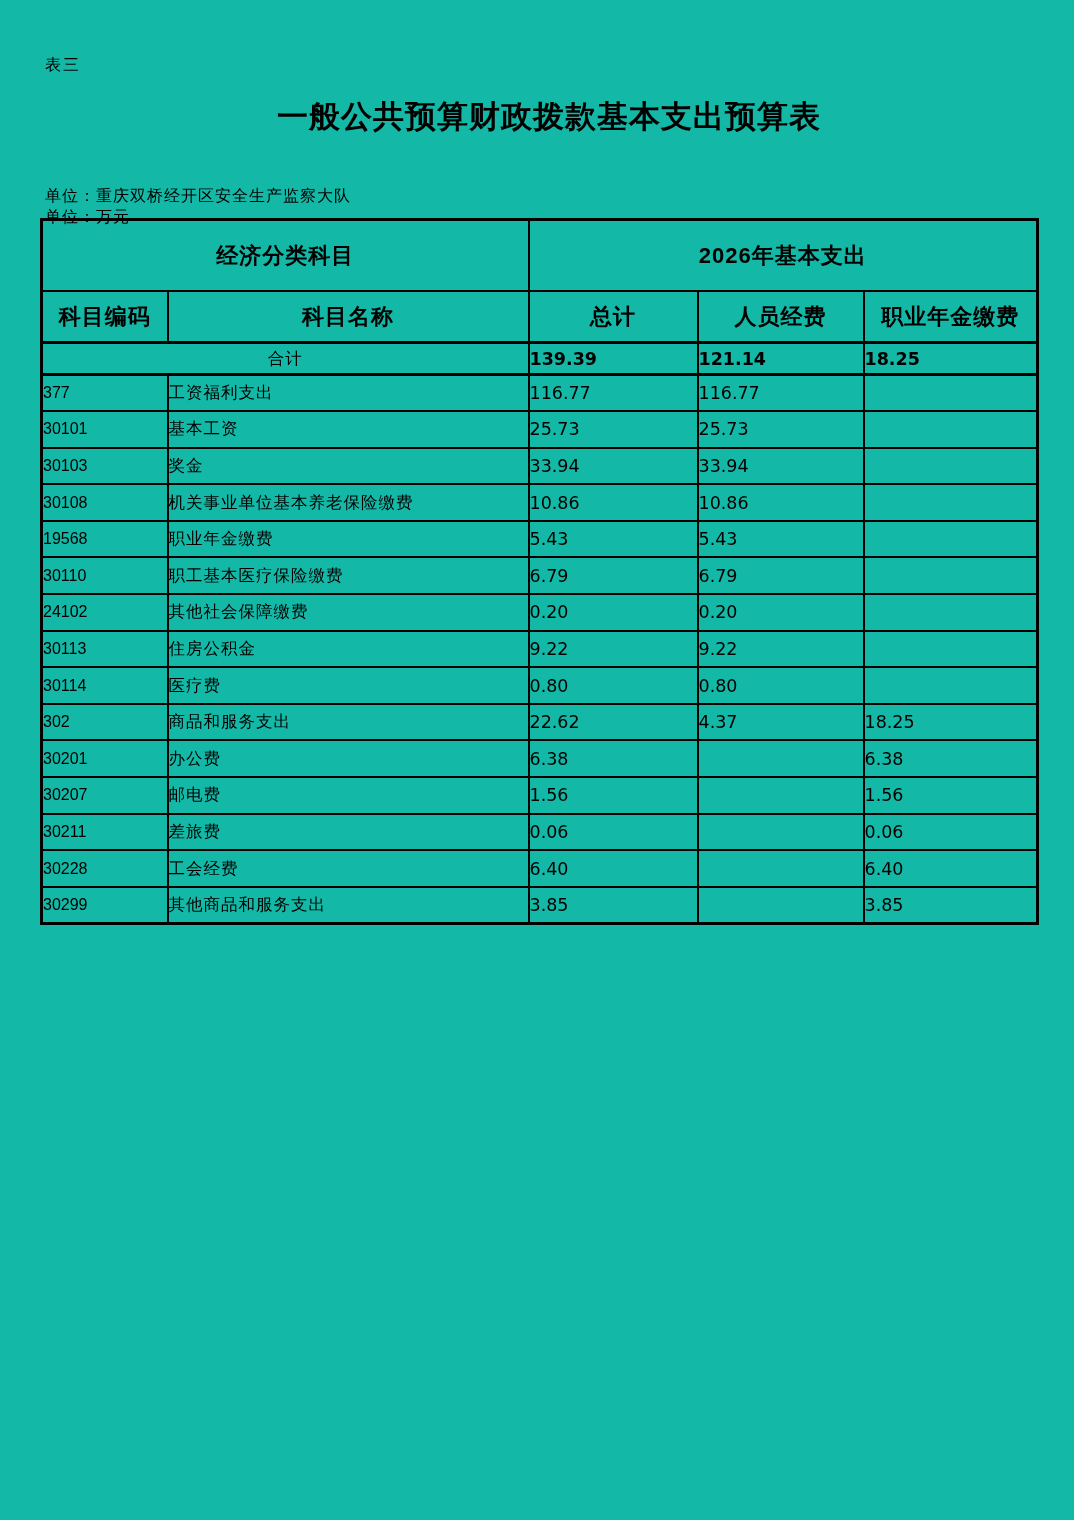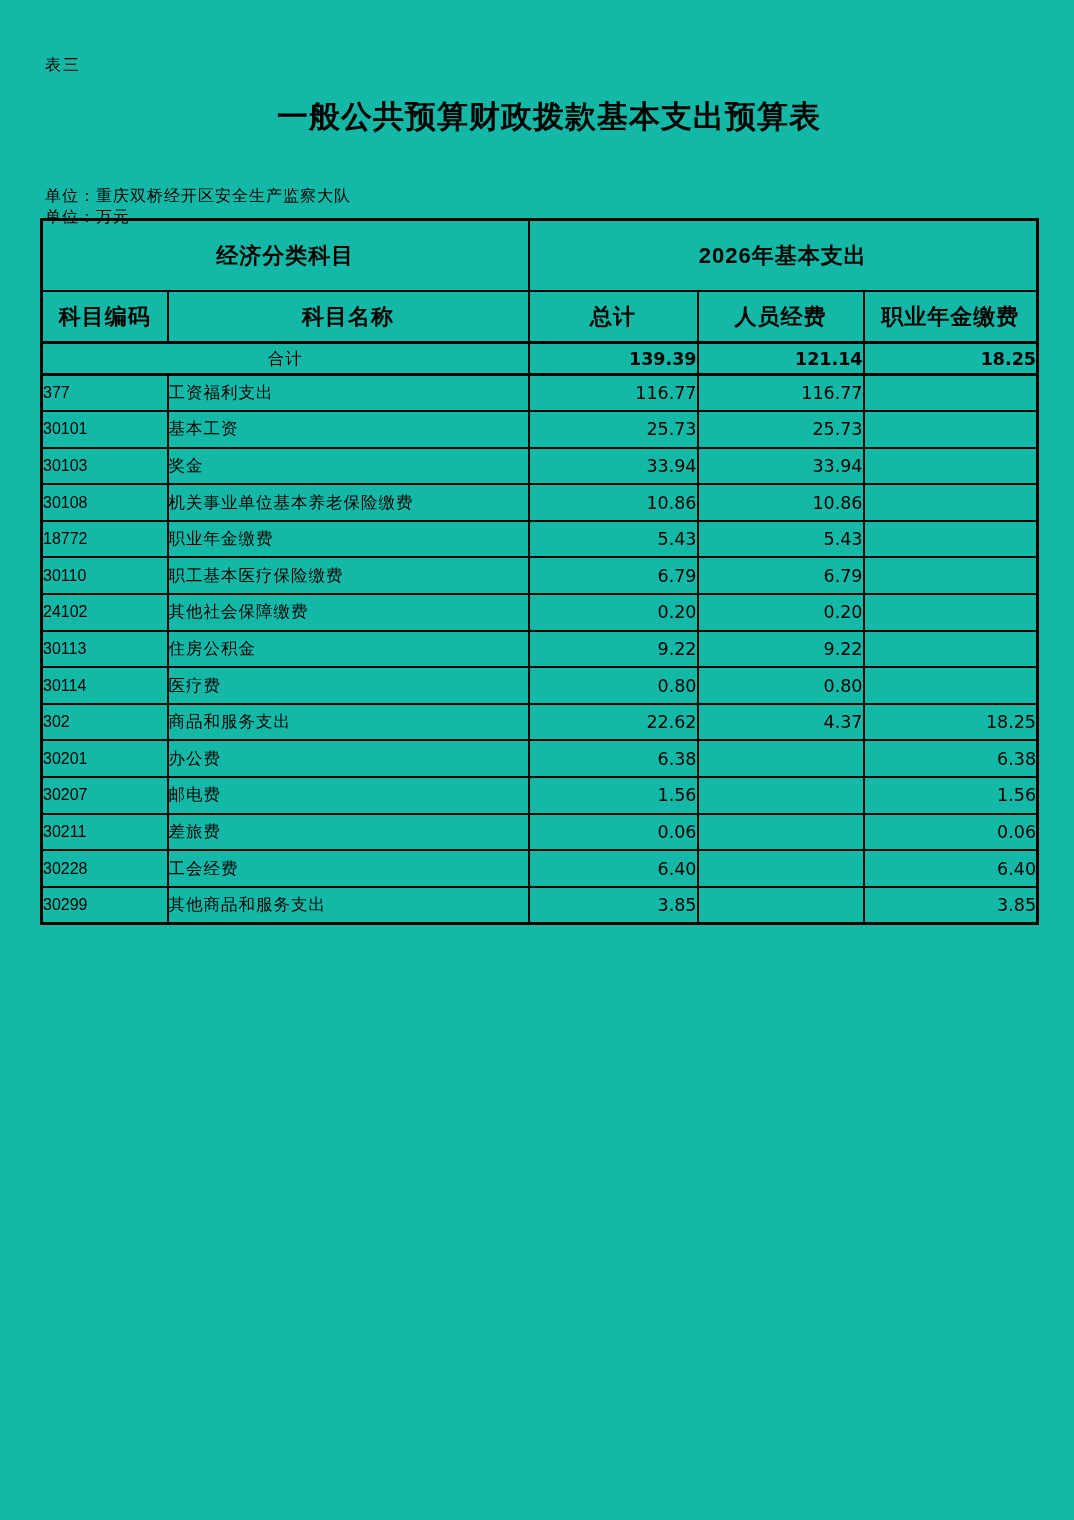--- a/index.html
+++ b/index.html
@@ -59,21 +59,20 @@
   tr.total-row td.label{
     font-family:"Liberation Serif",serif;
     font-size:16.5px;
     text-align:center;
     letter-spacing:1px;
   }
   tr.total-row td.num{font-weight:bold;}
   td.num{
     font-family:"DejaVu Sans",sans-serif;
     font-size:17.5px;
-    text-align:right;
     padding-right:5px;
   }
   tr.data-row{height:36.6px;}
   td.code{
     font-family:"Liberation Sans",sans-serif;
     font-size:16px;
     text-align:left;
     padding-left:5px;
   }
   td.name{
@@ -148,21 +147,21 @@
           <td class="num"></td>
         </tr>
         <tr class="data-row">
           <td class="code">30108</td>
           <td class="name">机关事业单位基本养老保险缴费</td>
           <td class="num">10.86</td>
           <td class="num">10.86</td>
           <td class="num"></td>
         </tr>
         <tr class="data-row">
-          <td class="code">18772</td>
+          <td class="code">19568</td>
           <td class="name">职业年金缴费</td>
           <td class="num">5.43</td>
           <td class="num">5.43</td>
           <td class="num"></td>
         </tr>
         <tr class="data-row">
           <td class="code">30110</td>
           <td class="name">职工基本医疗保险缴费</td>
           <td class="num">6.79</td>
           <td class="num">6.79</td>

